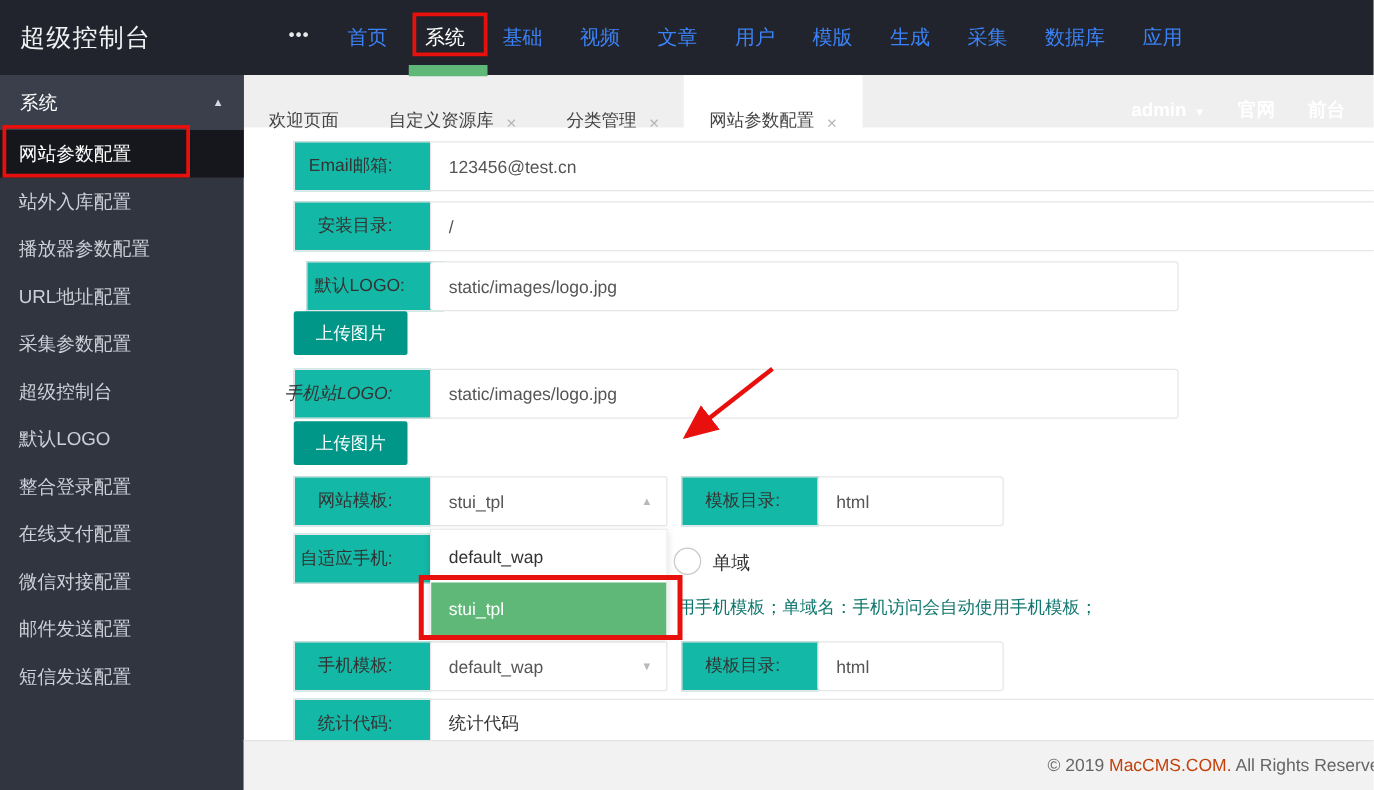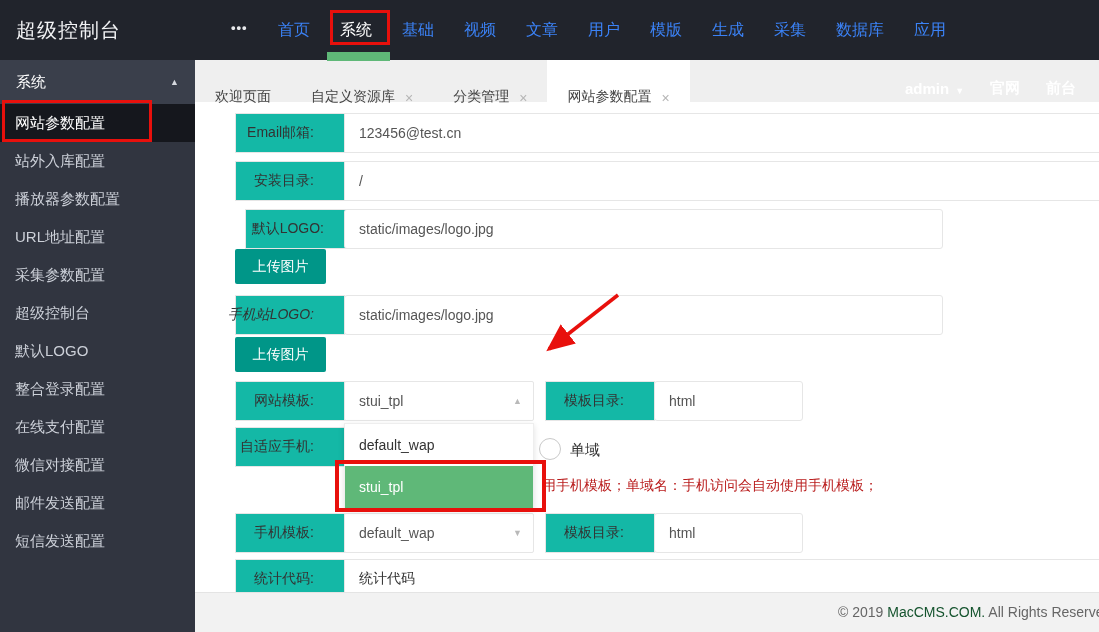--- a/index.html
+++ b/index.html
@@ -55,38 +55,38 @@
   .select { position:absolute; width:190px; height:40px; border:1px solid #e6e6e6; border-radius:2px; background:#fff;
             display:flex; align-items:center; padding-left:14px; font-size:14px; color:#555; cursor:pointer; }
   .select .caret { position:absolute; right:11px; font-size:9px; color:#b9b9b9; }
   #sel-site   { left:344px; top:381px; }
   #row-sdir-label { left:545px; top:381px; }
   #row-sdir-value { left:654px; top:381px; width:149px; border-radius:3px; }
 
   #row-adapt-label { left:235px; top:427px; }
   .radio-circle { position:absolute; left:539px; top:438px; width:22px; height:22px; border:1px solid #c9c9c9; border-radius:50%; background:#fff; cursor:pointer; }
   #radio-label { position:absolute; left:570px; top:441px; font-size:15px; color:#333; }
-  #hint { position:absolute; left:542px; top:477px; font-size:14px; color:#b91c1c; white-space:nowrap; }
+  #hint { position:absolute; left:542px; top:477px; font-size:14px; color:#0f766e; white-space:nowrap; }
 
   #dropdown { position:absolute; left:344px; top:423px; width:190px; background:#fff; border:1px solid #eee;
               box-shadow:0 2px 6px rgba(0,0,0,.12); z-index:6; }
   .dd-option { height:42px; display:flex; align-items:center; padding-left:14px; font-size:14px; color:#333; cursor:pointer; }
   .dd-option.selected { background:#5FB878; color:#fff; }
 
   #row-mtpl-label { left:235px; top:513px; }
   #sel-mobile { left:344px; top:513px; }
   #row-mdir-label { left:545px; top:513px; }
   #row-mdir-value { left:654px; top:513px; width:149px; border-radius:3px; }
   #row-stats-label { left:235px; top:559px; }
   #row-stats-value { left:344px; top:559px; width:795px; color:#333; }
 
   
   .footer { position:absolute; left:195px; top:592px; width:904px; height:40px; background:#f2f2f2; border-top:1px solid #e4e4e4; z-index:7; }
   .footer-text { position:absolute; left:643px; top:11px; font-size:14px; color:#666; white-space:nowrap; }
-  .footer-text .flink { color:#14532d; cursor:pointer;text-align:right; }
+  .footer-text .flink { color:#c2410c; cursor:pointer;text-align:right; }
 
   
   .anno { position:absolute; border:3px solid #e8100c; z-index:10; pointer-events:none; }
   #anno-nav    { left:330px; top:10px;  width:60px;  height:35px; }
   #anno-side   { left:2px;   top:100px; width:150px; height:42px; }
   #anno-option { left:335px; top:460px; width:211px; height:52px; border-width:4px; }
   #arrow-svg { position:absolute; left:533px; top:287px; z-index:10; pointer-events:none; }
 </style>
 </head>
 <body>

